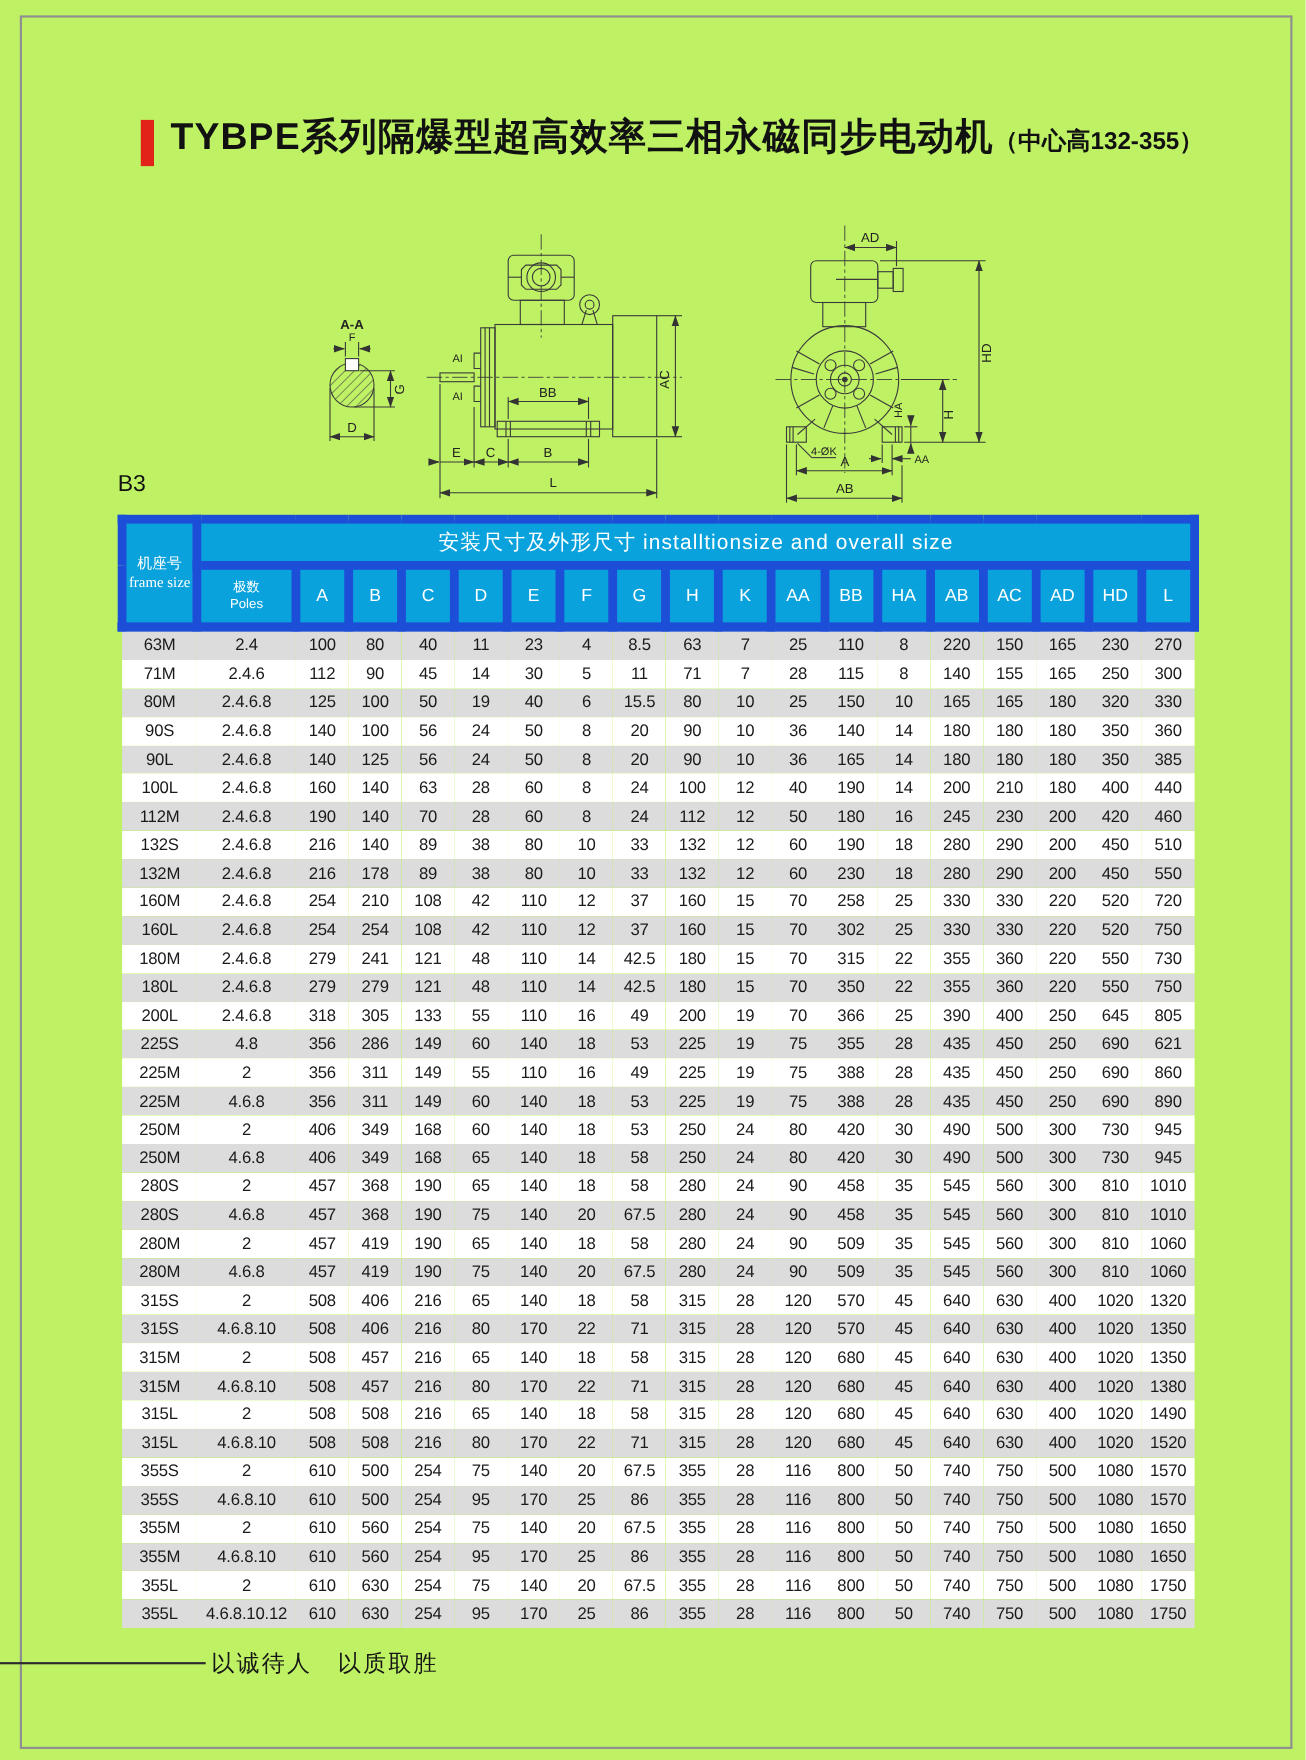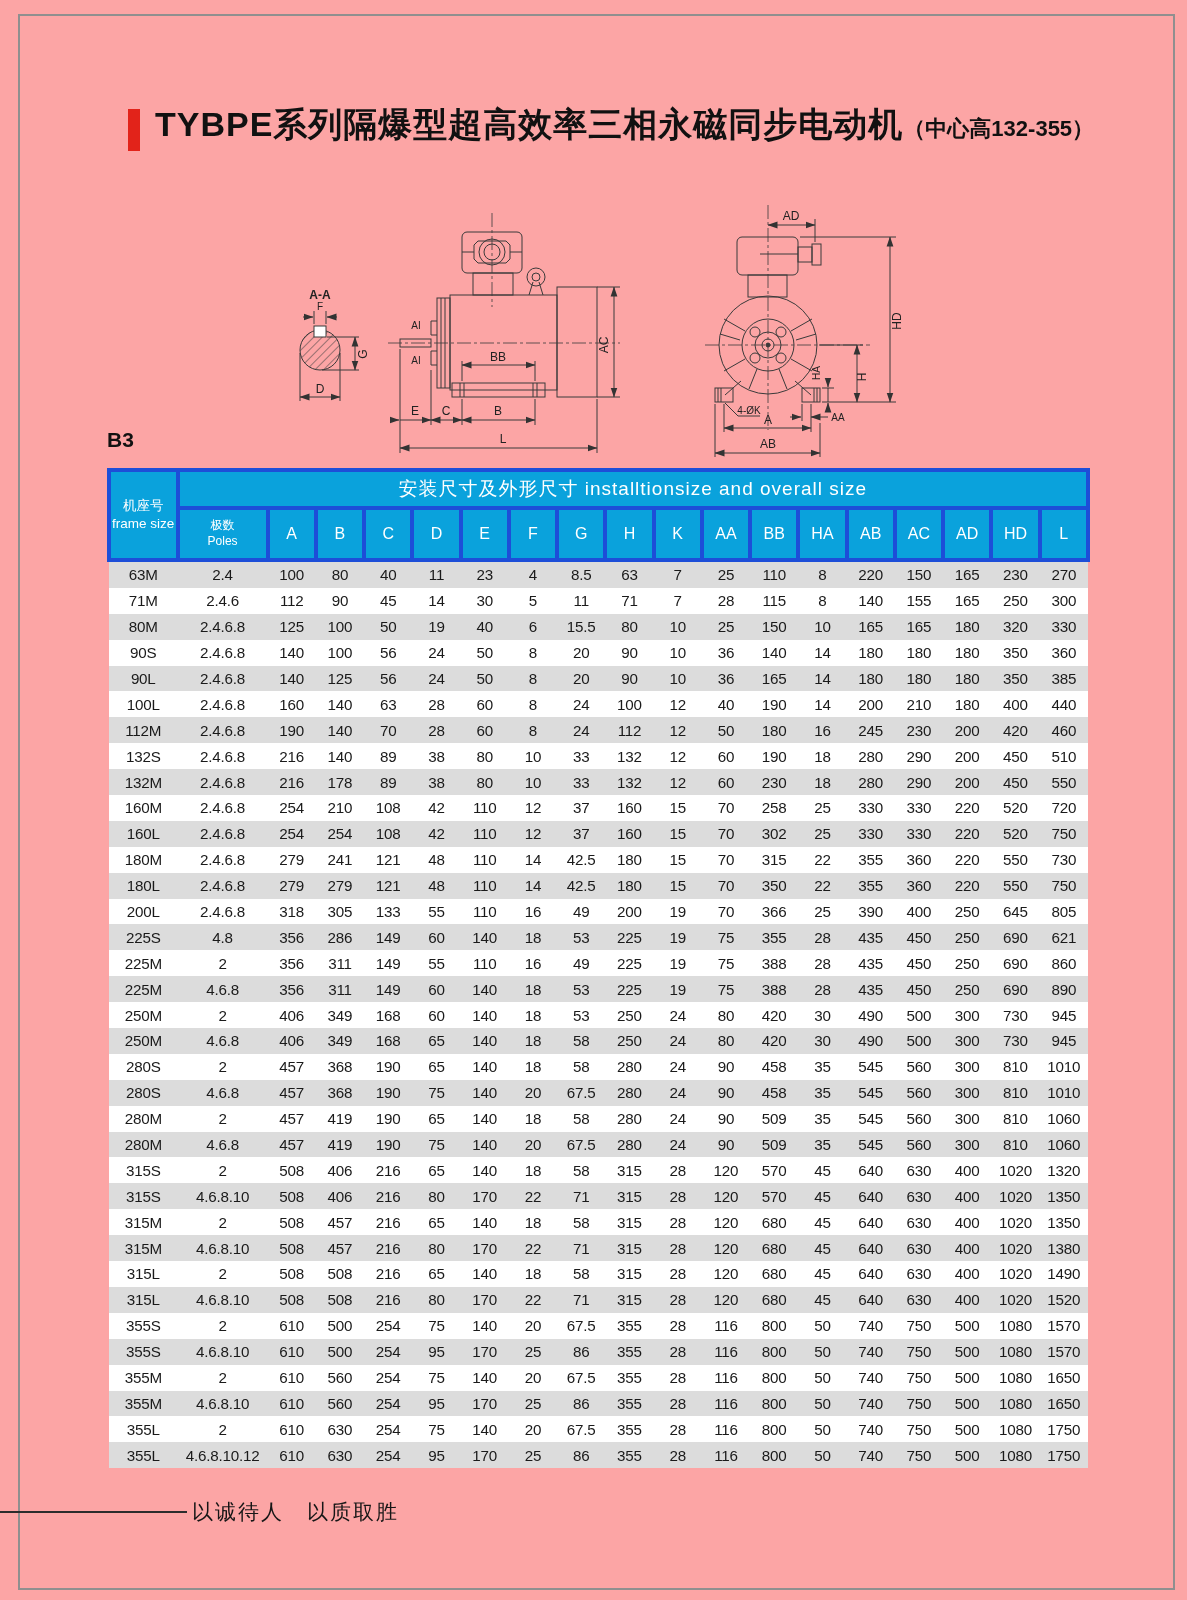--- a/index.html
+++ b/index.html
@@ -1,40 +1,40 @@
 <!DOCTYPE html>
 <html><head>
 <meta charset="utf-8">
 <style>
   html,body{margin:0;padding:0;background:#fff;}
   body{font-family:"Liberation Sans","DejaVu Sans",sans-serif;color:#1c1c1c;}
-  .page{position:relative;width:1187px;height:1600px;background:#fca5a5;overflow:hidden;}
+  .page{position:relative;width:1187px;height:1600px;background:#bef264;overflow:hidden;}
   .frame{position:absolute;left:18px;top:14px;width:1153px;height:1572px;border:2px solid #8f8f8f;}
 
   
   .title-block{position:absolute;left:128px;top:106px;white-space:nowrap;}
   .title-row{display:flex;align-items:flex-start;}
   .red-bar{width:12px;height:42px;background:#e2231a;margin-right:15px;margin-top:3px;}
   .cn-title{font-size:34px;font-weight:bold;letter-spacing:1px;color:#111;line-height:1.1;}
   .cn-suffix{font-size:22px;font-weight:bold;letter-spacing:0;}
   .en-subtitle{font-size:17.5px;color:#3d3d3d;margin:4px 0 0 27px;letter-spacing:.2px;}
 
   
   .drawings{position:absolute;left:260px;top:195px;width:830px;height:270px;}
   .drawings svg{display:block;}
   .dim{font-size:12px;fill:#222;}
   .dim-s{font-size:10px;fill:#222;}
 
-  .b3{position:absolute;left:107px;top:428px;font-size:21px;font-weight:bold;color:#111;}
+  .b3{position:absolute;left:107px;top:428px;font-size:21px;font-weight:normal;color:#111;}
 
   
   table.dims{position:absolute;left:107px;top:468px;width:983px;border-collapse:collapse;table-layout:fixed;}
-  table.dims thead th{background:#0aa2dc;color:#fff;font-weight:normal;border:4px solid #1d4ed8;padding:0;}
+  table.dims thead th{background:#0aa2dc;color:#fff;font-weight:normal;border:8px solid #1d4ed8;padding:0;}
   th.group-hd{font-size:19px;height:34px;letter-spacing:1px;}
-  th.frame-hd{font-size:13.5px;line-height:1.3;}
+  th.frame-hd{font-size:13.5px;line-height:1.3;font-family:Liberation Serif, serif;}
   th.poles-hd{font-size:12px;line-height:1.3;height:48px;}
   table.dims thead th.col-hd,.dims thead th[data-name="column-header"]{font-size:16px;height:48px;}
   table.dims tbody td{font-size:15.2px;text-align:center;height:25.9px;padding:0;color:#1a1a1a;letter-spacing:-0.2px;overflow:hidden;}
   table.dims tbody tr:nth-child(odd){background:#dcdcdc;}
   table.dims tbody tr:nth-child(even){background:#fff;}
 
   
   .footer-line{position:absolute;left:0;top:1511px;width:187px;height:2px;background:#2c2c2c;}
   .footer-text{position:absolute;left:192px;top:1498px;font-size:21px;color:#161616;letter-spacing:2px;}
 </style>

